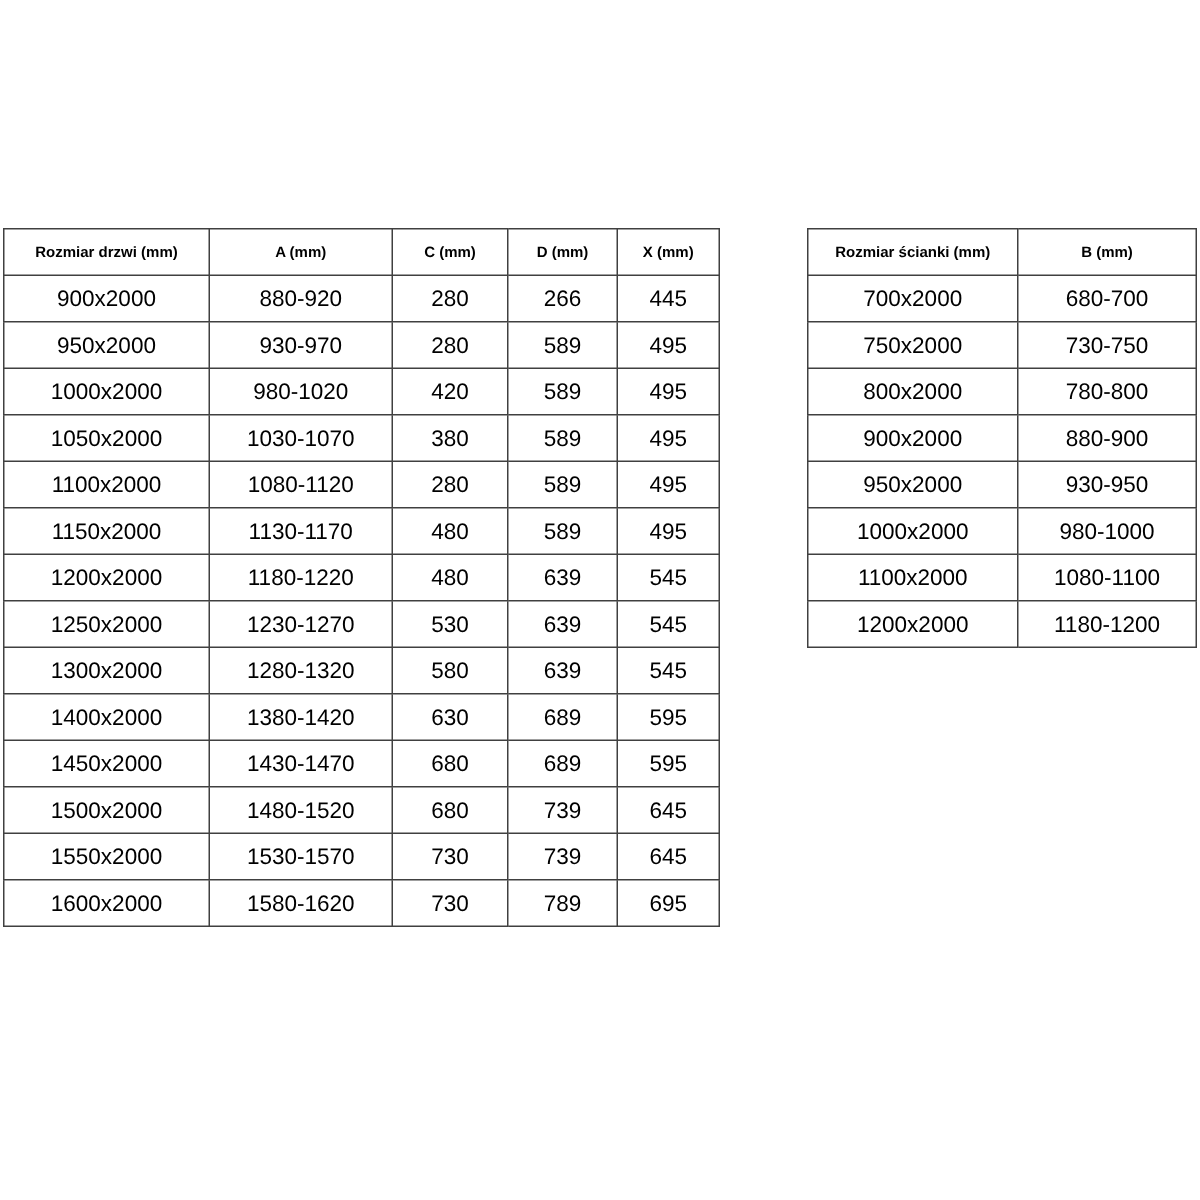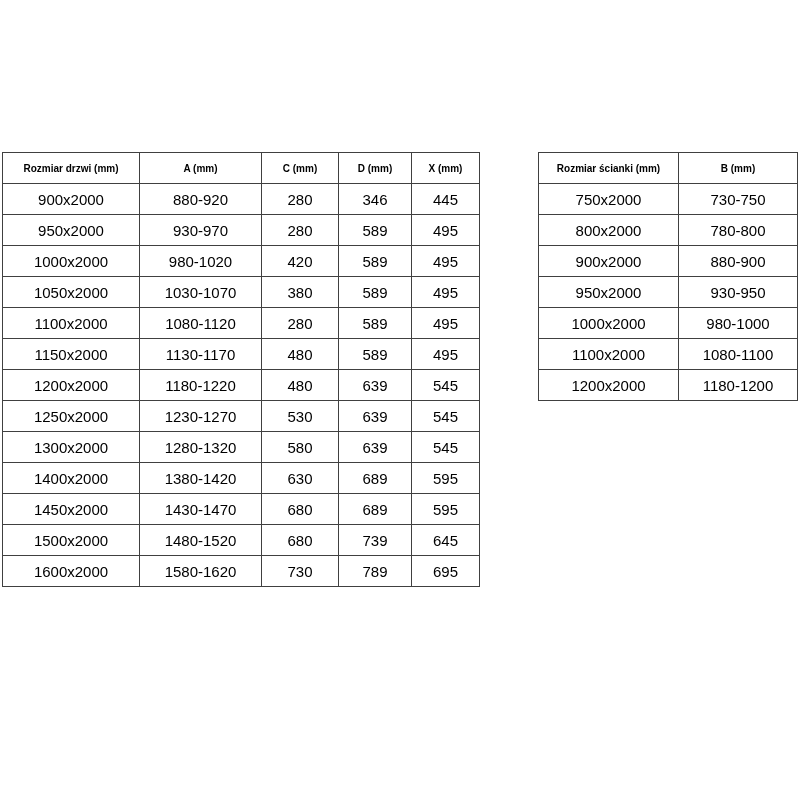--- a/index.html
+++ b/index.html
@@ -65,21 +65,21 @@
         <th>C (mm)</th>
         <th>D (mm)</th>
         <th>X (mm)</th>
       </tr>
     </thead>
     <tbody>
       <tr>
         <td>900x2000</td>
         <td>880-920</td>
         <td>280</td>
-        <td>346</td>
+        <td>266</td>
         <td>445</td>
       </tr>
       <tr>
         <td>950x2000</td>
         <td>930-970</td>
         <td>280</td>
         <td>589</td>
         <td>495</td>
       </tr>
       <tr>
@@ -142,20 +142,27 @@
         <td>1450x2000</td>
         <td>1430-1470</td>
         <td>680</td>
         <td>689</td>
         <td>595</td>
       </tr>
       <tr>
         <td>1500x2000</td>
         <td>1480-1520</td>
         <td>680</td>
+        <td>739</td>
+        <td>645</td>
+      </tr>
+      <tr>
+        <td>1550x2000</td>
+        <td>1530-1570</td>
+        <td>730</td>
         <td>739</td>
         <td>645</td>
       </tr>
       <tr>
         <td>1600x2000</td>
         <td>1580-1620</td>
         <td>730</td>
         <td>789</td>
         <td>695</td>
       </tr>
@@ -168,20 +175,24 @@
       <col style="width: 119px;">
     </colgroup>
     <thead>
       <tr>
         <th>Rozmiar ścianki (mm)</th>
         <th>B (mm)</th>
       </tr>
     </thead>
     <tbody>
       <tr>
+        <td>700x2000</td>
+        <td>680-700</td>
+      </tr>
+      <tr>
         <td>750x2000</td>
         <td>730-750</td>
       </tr>
       <tr>
         <td>800x2000</td>
         <td>780-800</td>
       </tr>
       <tr>
         <td>900x2000</td>
         <td>880-900</td>

